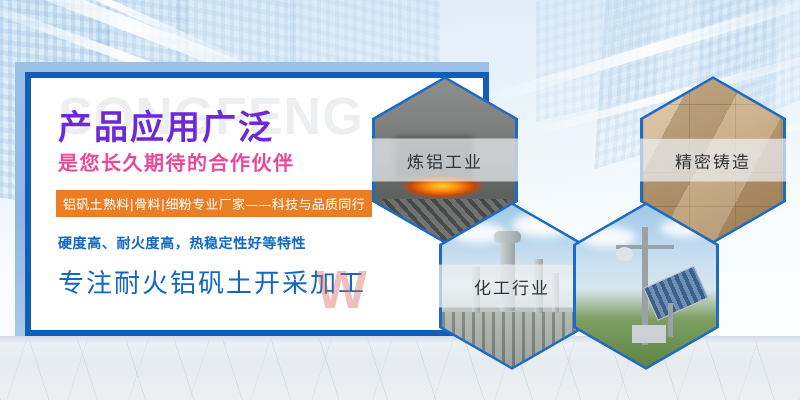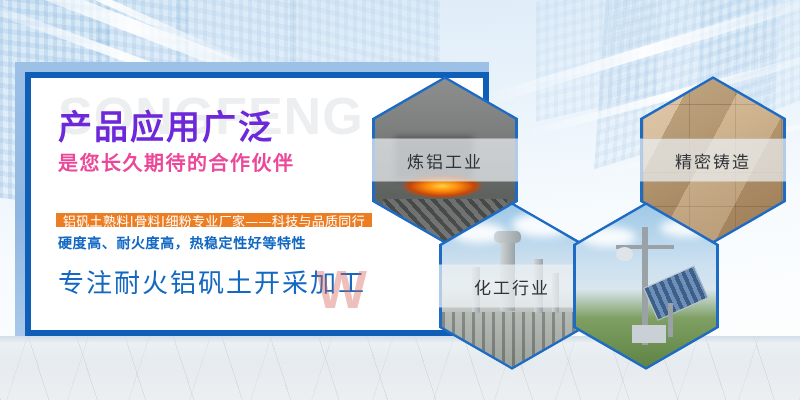--- a/index.html
+++ b/index.html
@@ -87,23 +87,23 @@
     position:absolute;left:58px;top:100px;
     font-size:34px;font-weight:bold;color:#6d28d9;letter-spacing:2px;
     white-space:nowrap;
   }
   .subtitle{
     position:absolute;left:58px;top:147px;
     font-size:20px;font-weight:bold;color:#ec4899;letter-spacing:1.5px;
     white-space:nowrap;
   }
   .tagbar{
-    position:absolute;left:56px;top:190px;height:14px;
+    position:absolute;left:56px;top:190px;height:27px;
     background:#ed7d22;display:flex;align-items:center;
-    padding:0 7px;box-sizing:border-box;margin-top:23px;
+    padding:0 7px;box-sizing:border-box;
   }
   .tagbar span{
     font-size:13px;color:#ffffff;white-space:nowrap;letter-spacing:.3px;
     font-family:"DejaVu Sans","Liberation Sans",sans-serif;
   }
   .feature{
     position:absolute;left:58px;top:232px;
     font-size:14px;font-weight:bold;color:#1268c3;letter-spacing:.6px;
     white-space:nowrap;
   }

